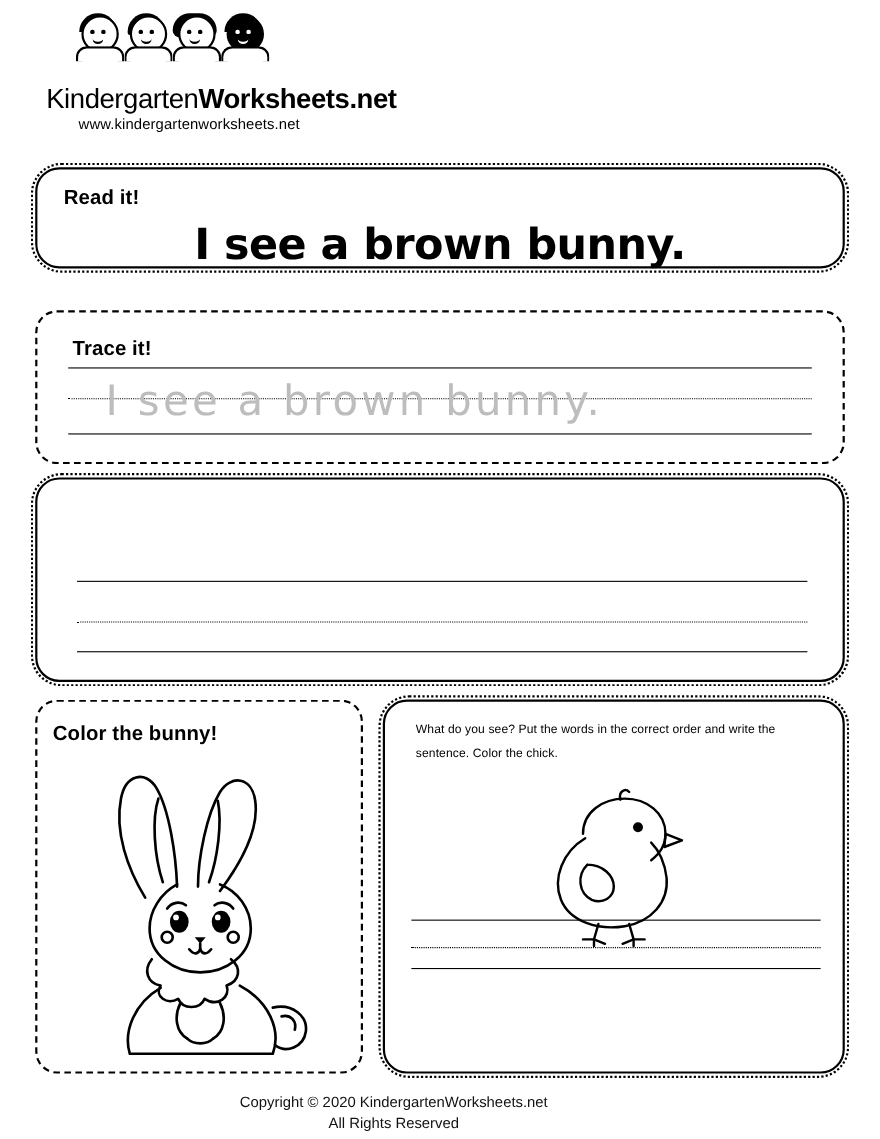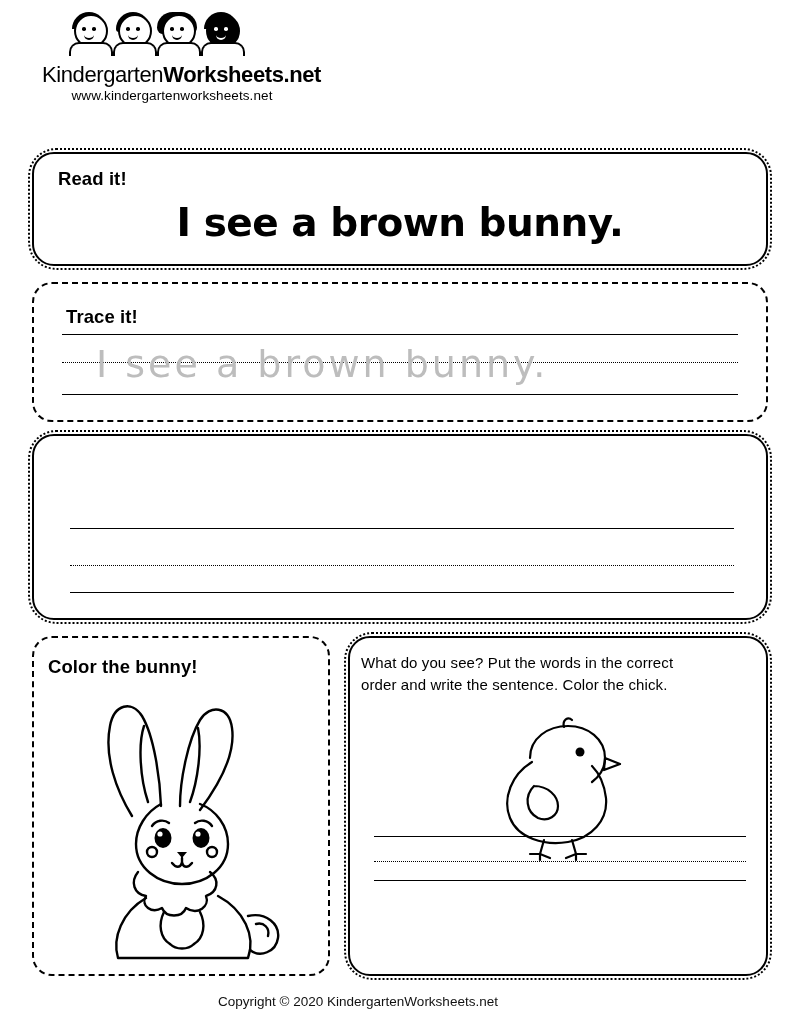--- a/index.html
+++ b/index.html
@@ -102,24 +102,24 @@
   .kid.k3 { left: 88px; }
   .kid.k4 { left: 132px; }
   .kid.k2 .hair { border-radius: 17px 17px 3px 3px; height: 20px; }
   .kid.k3 .hair { width: 40px; left: 2px; height: 22px; border-radius: 20px 20px 8px 8px;}
   .kid.k4 .head { background: #000; }
   .kid.k4 .eye { background: #fff; }
   .kid.k4 .mouth { border-bottom-color: #fff; }
 
   .logo-text {
     font-family: "Liberation Sans", sans-serif;
-    font-size: 22px;
+    font-size: 25px;
     font-weight: bold;
     letter-spacing: -0.4px;
-    margin-top: 6px;
+    margin-top: 20px;
     white-space: nowrap;
   }
   .logo-text .light { font-weight: normal; }
   .logo-url {
     font-size: 13.5px;
     margin-top: 0;
     color: #000;
     letter-spacing: 0.1px;
   }
 
@@ -169,21 +169,21 @@
     border: 2.5px dashed #000;
     border-radius: 20px;
   }
   .box-label {
     font-size: 18.5px;
     font-weight: bold;
     letter-spacing: 0.1px;
   }
 
   
-  #read-box { left: 32px; top: 152px; width: 736px; height: 114px; }
+  #read-box { left: 32px; top: 152px; width: 736px; height: 92px; }
   #read-box .box-label { position: absolute; left: 24px; top: 14px; }
   .read-sentence {
     position: absolute;
     left: 0; right: 0;
     top: 46px;
     text-align: center;
     font-family: "DejaVu Sans", sans-serif;
     font-size: 39px;
     font-weight: bold;
     letter-spacing: -0.5px;
@@ -249,24 +249,24 @@
     left: 26px;
     top: 48px;
     width: 246px;
     height: 276px;
   }
 
   
   #chick-box { left: 348px; top: 636px; width: 420px; height: 340px; }
   .chick-instructions {
     position: absolute;
-    left: 11px;
+    left: 28px;
     top: 14px;
     width: 350px;
-    font-size: 15px;
+    font-size: 11px;
     line-height: 22px;
     letter-spacing: 0.1px;
   }
   .chick-art {
     position: absolute;
     left: 118px;
     top: 74px;
     width: 180px;
     height: 150px;
   }
@@ -452,15 +452,16 @@
       <div class="ln"></div>
       <div class="sp-24"></div>
       <div class="ln dot"></div>
       <div class="sp-18"></div>
       <div class="ln"></div>
     </div>
   </div>
 
   <div class="footer">
     <div>Copyright © 2020 KindergartenWorksheets.net</div>
+    <div>All Rights Reserved</div>
   </div>
 
 </div>
 
 </body></html>

